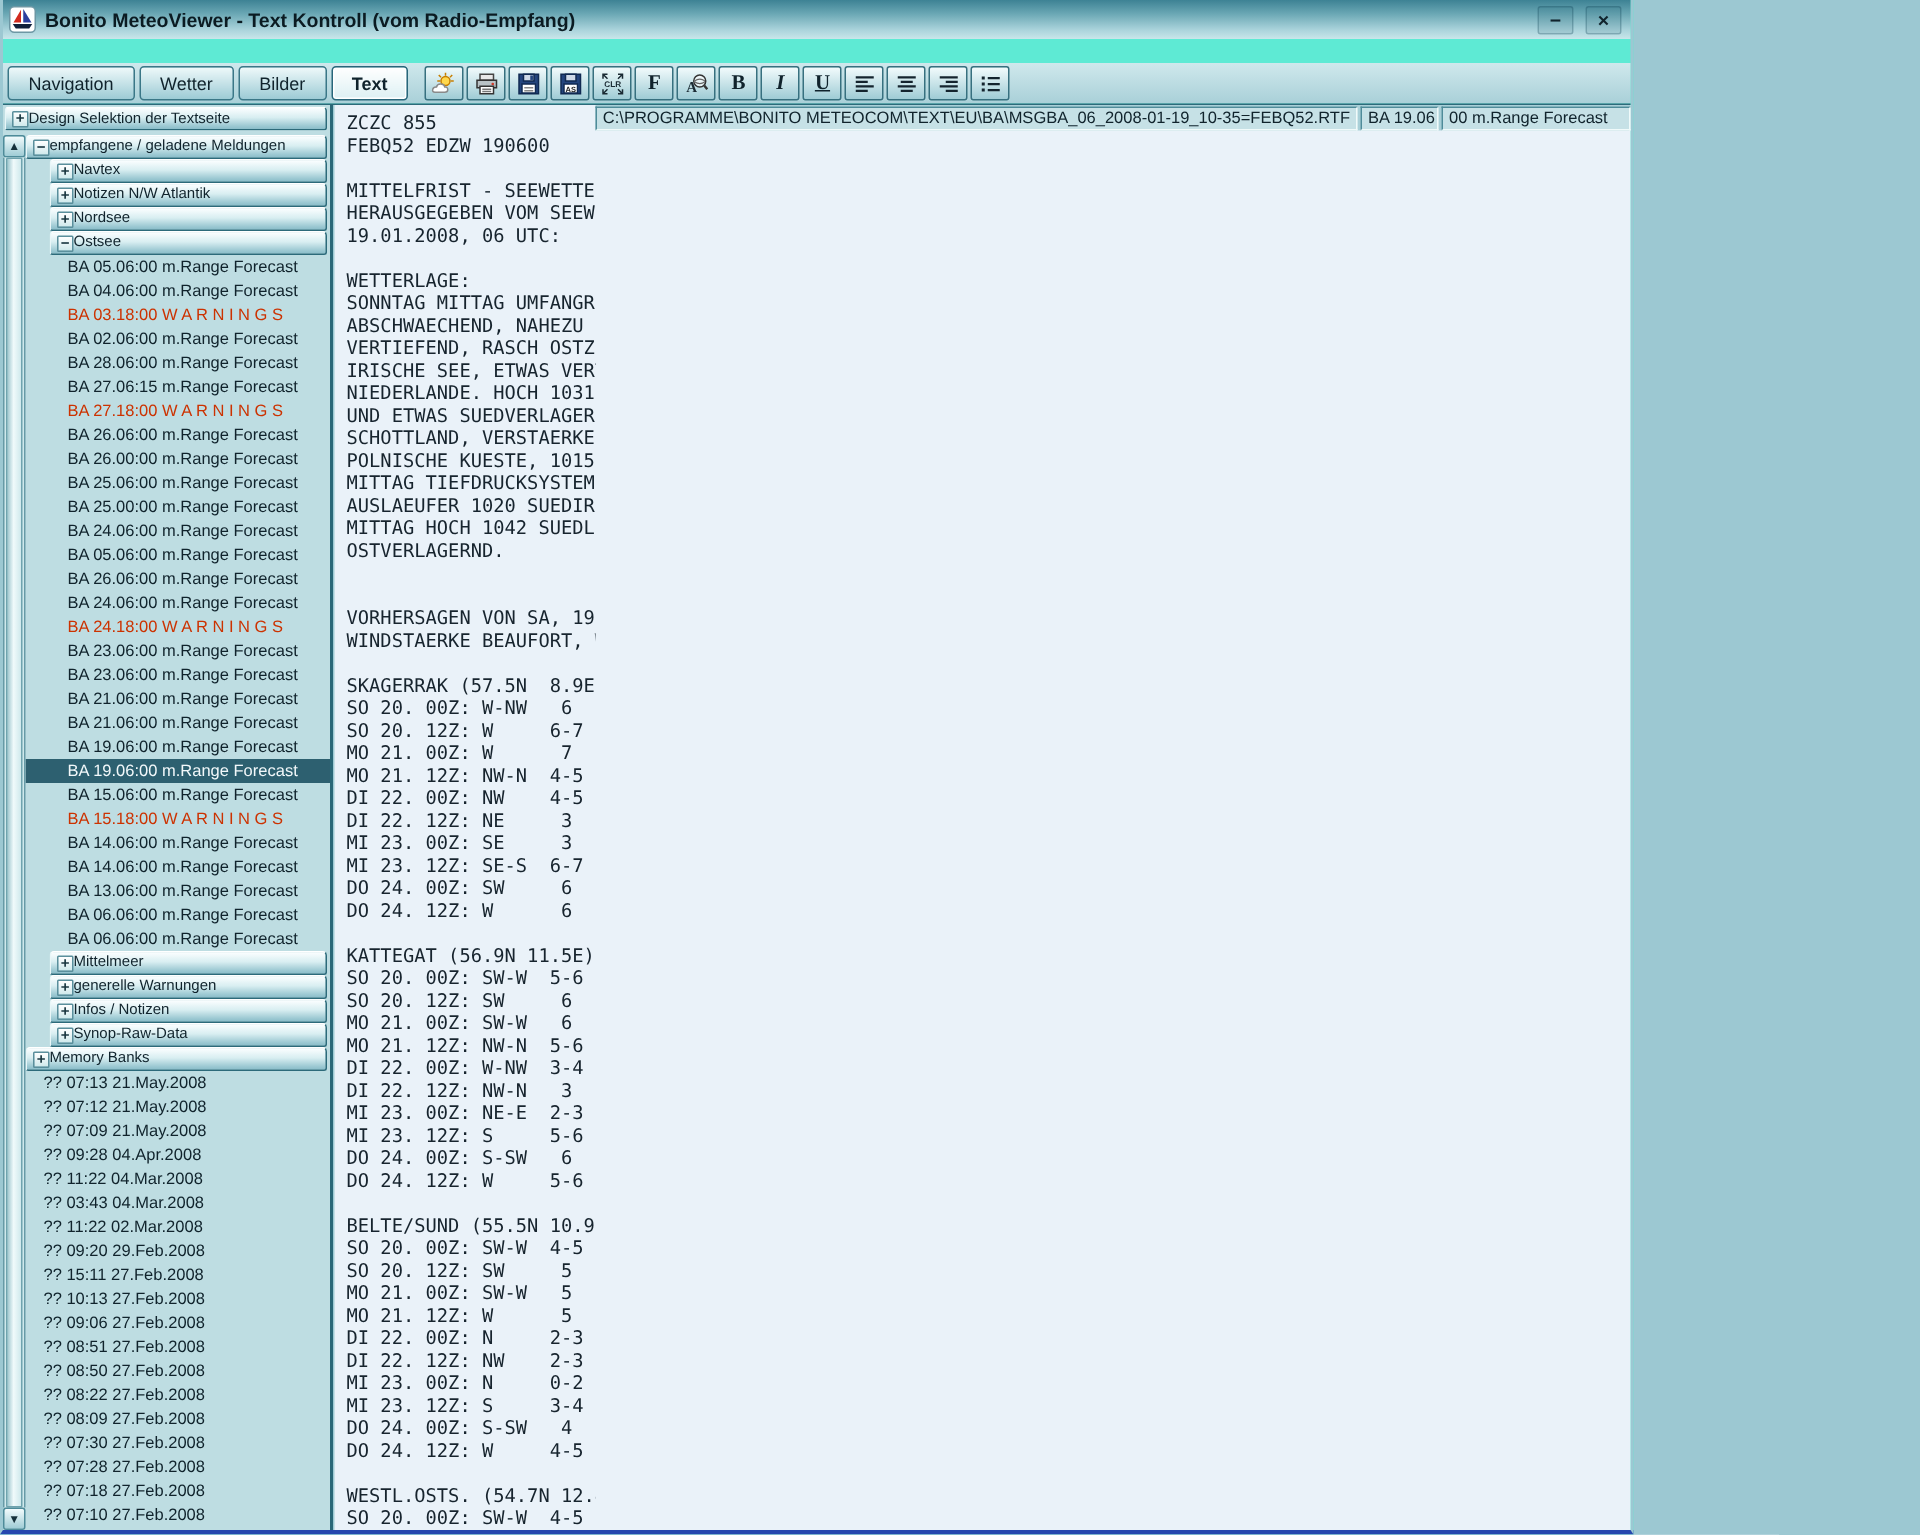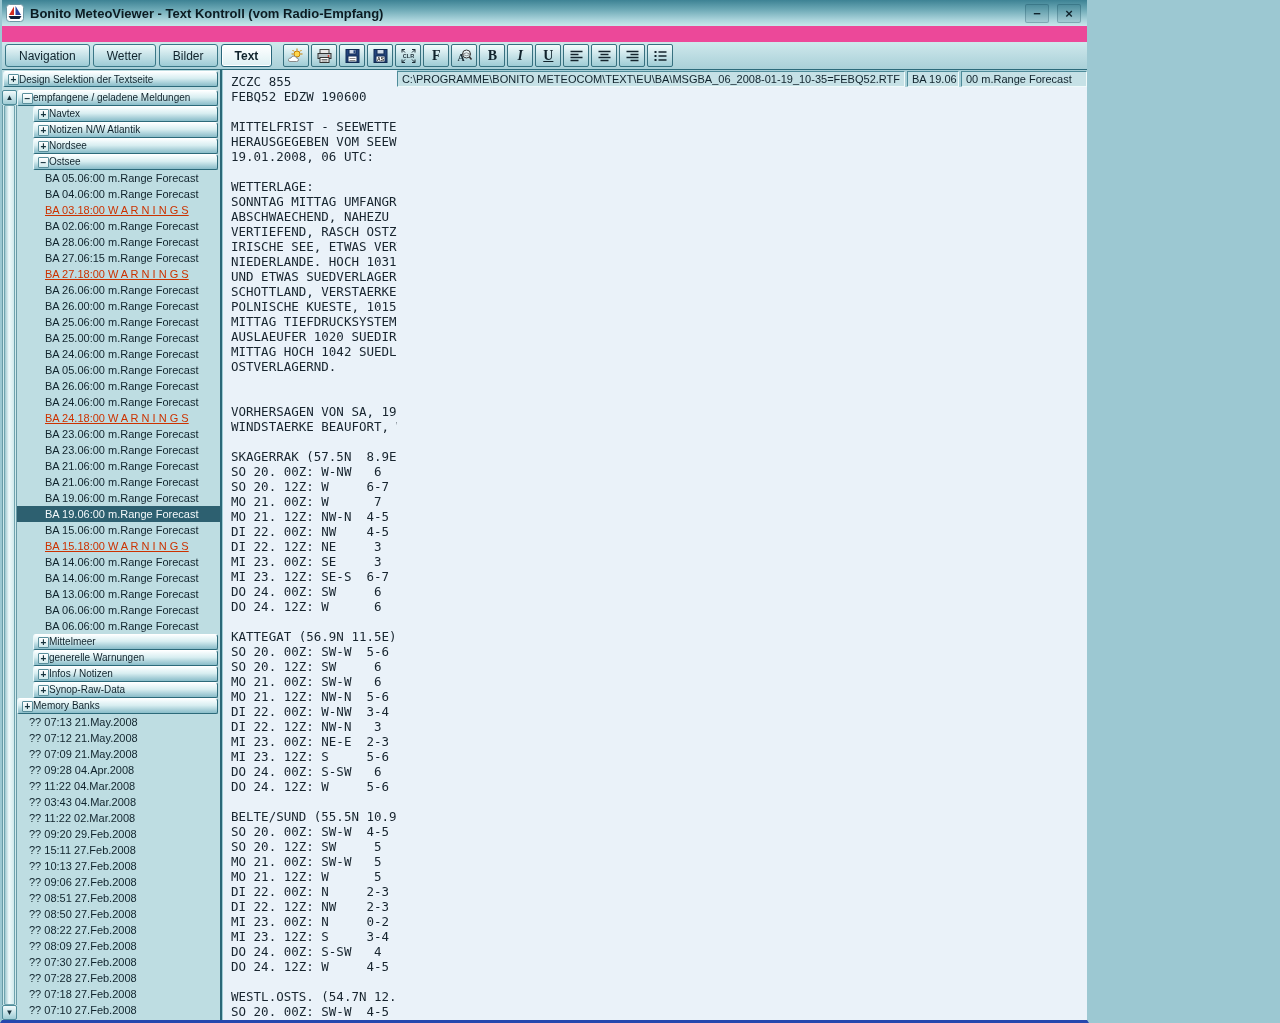--- a/index.html
+++ b/index.html
@@ -1,20 +1,20 @@
 <!DOCTYPE html>
 <html><head>
 <meta charset="utf-8">
 <style>
   * { margin:0; padding:0; box-sizing:border-box; }
   html,body { width:1280px; height:1023px; overflow:hidden; background:#9cc8d2;
               font-family:"Liberation Sans","DejaVu Sans",sans-serif; }
   .window { width:1089px; height:1023px; display:flex; flex-direction:column;
             border-left:2px solid #9cc8d2; border-right:2px solid #9cc8d2;
-            border-bottom:3px solid #2547ae; background:#ec4899; }
+            border-bottom:3px solid #2547ae; background:#5eead4; }
   
   .titlebar { height:26px; flex:0 0 26px; display:flex; align-items:center; padding:0 6px 0 4px;
               background:linear-gradient(180deg,#3d8294 0%,#6aa7b4 35%,#a8d2da 75%,#c9e6ea 100%); }
   .appicon { width:18px; height:18px; margin-right:6px; flex:0 0 18px; }
   .wtitle { font-size:13px; font-weight:bold; color:#0b1b22; flex:1; white-space:nowrap; }
   .wbtn { width:24px; height:19px; margin-left:8px; display:flex; align-items:center; justify-content:center;
           font-size:13px; font-weight:bold; color:#10232c; background:rgba(10,70,90,0.10);
           border:1px solid rgba(10,60,80,0.25); border-radius:2px; cursor:default; }
   
   .toolbar { height:28px; flex:0 0 28px; display:flex; align-items:center; padding:2px 3px;
@@ -50,21 +50,21 @@
           border:1px solid #4e8b99; border-radius:2px; cursor:default; }
   .strack { flex:1; background:#cfe9ec; border-left:1px solid #679aa6; border-right:1px solid #679aa6; padding:0 1px; }
   .sthumb { width:100%; height:100%; background:linear-gradient(90deg,#9fc7cf,#f0fafb 45%,#cfe9ec);
             border:1px solid #6fa3ae; border-radius:1px; }
   .tree { flex:1; overflow:hidden; }
   .trow { height:16px; line-height:16px; font-size:11px; color:#10232c; white-space:nowrap; cursor:default; }
   .trow .gbar { margin-right:2px; }
   .gbar.lvl1 { margin-left:16px; }
   .item.ind1 { padding-left:12px; }
   .item.ind2 { padding-left:28px; }
-  .item.warn { color:#cc3200;text-decoration:underline; }
+  .item.warn { color:#cc3200; }
   .item.sel { background:#2d6070; color:#f2f8fa; }
   
   .main { flex:1; display:flex; min-width:0; background:#eaf2f9; border-left:1px solid #9ecbd4; }
   .textpane { flex:1; overflow:hidden; }
   .textpane pre { font-family:"DejaVu Sans Mono","Liberation Mono",monospace; font-size:12.5px;
                   line-height:15px; color:#17242e; padding:4px 0 0 8px; white-space:pre; }
   .statusbar { height:17px; flex:0 0 17px; display:flex; gap:2px; background:#a9d0d8; padding-top:1px; }
   .spanel { height:16px; display:flex; align-items:center; padding:0 4px; font-size:11px; color:#10232c;
             background:#c6e1e6; border:1px solid; border-color:#4e8b99 #f0fafa #f0fafa #4e8b99; white-space:nowrap; overflow:hidden; }
   .spath { flex:1; }

